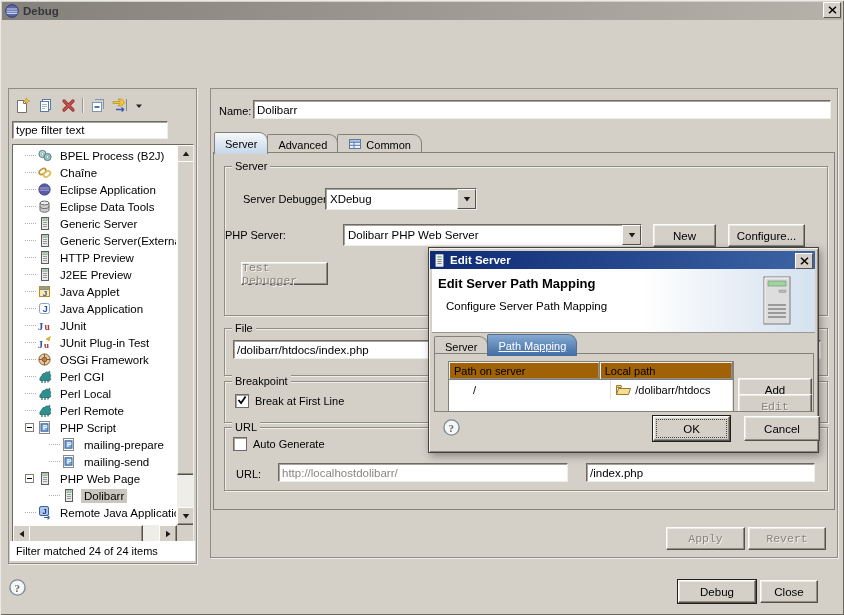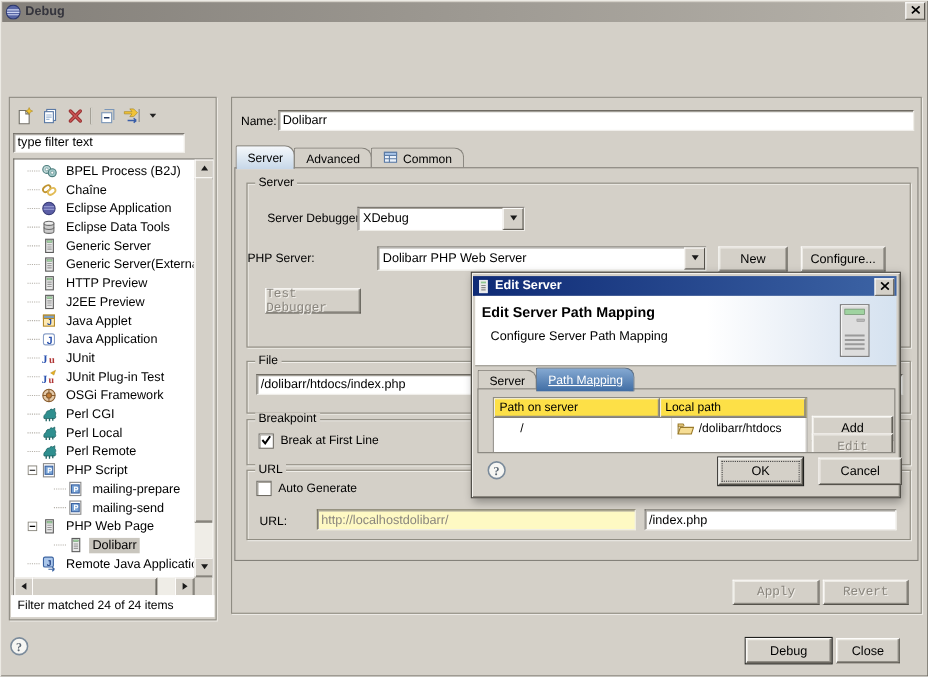--- a/index.html
+++ b/index.html
@@ -86,21 +86,21 @@
   .dlg-header{position:absolute;left:3px;top:21px;right:3px;height:63px;
     background:linear-gradient(90deg,#fff 55%,#e2eaf4 85%,#d5e2f0 100%);border-bottom:1px solid #9a978f;}
   .dlg-h1{position:absolute;left:6px;top:7px;font-weight:bold;font-size:13px;}
   .dlg-h2{position:absolute;left:14px;top:31px;font-size:11.5px;}
   .dlg-tower{position:absolute;right:18px;top:5px;}
   .dlg-tabs{position:absolute;left:5px;top:86px;}
   .dlg-content{position:absolute;left:5px;top:105px;width:378px;height:57px;border:1px solid #84817a;
     background:#d4d0c8;overflow:hidden;}
   .mtable{position:absolute;left:13px;top:7px;width:284px;background:#fff;border:1px solid #848179;}
   .mt-head{display:flex;}
-  .mt-hc{height:17px;background:#fde047;border-right:1px solid #848179;border-bottom:1px solid #848179;
+  .mt-hc{height:17px;background:#a16207;border-right:1px solid #848179;border-bottom:1px solid #848179;
     box-shadow:inset 1px 1px 0 #f0eee9, inset -1px -1px 0 #908d85;display:flex;align-items:center;padding-left:5px;}
   .mt-row{display:flex;background:#fff;}
   .mt-c{height:19px;display:flex;align-items:center;border-right:1px solid #e4e2dc;}
   .mt-filler{height:30px;background:#fff;border-right:1px solid #e4e2dc;}
   .dlg-footer{position:absolute;left:3px;top:162px;right:3px;height:36px;}
   
   .helpbtn{position:absolute;display:flex;}
 </style>
 </head>
 <body>
@@ -515,21 +515,21 @@
               </svg></span>
           </span>
         <span class="label" style="left:30px;top:13px;">Break at First Line</span>
       </div>
 
       <div class="group" style="left:10px;top:274px;width:602px;height:62px;">
         <span class="group-label">URL</span>
         <span class="checkbox" style="left:8px;top:9px;"></span>
         <span class="label" style="left:28px;top:10px;">Auto Generate</span>
         <span class="label" style="left:11px;top:40px;">URL:</span>
-        <input class="sunken" style="left: 63px; top: 35px; width: 282px; height: 15px; background: #fef9c3; color: rgb(138, 134, 126);" readonly="" value="http://localhostdolibarr/">
+        <input class="sunken" style="left: 53px; top: 35px; width: 282px; height: 15px; background: #ffffff; color: rgb(138, 134, 126);" readonly="" value="http://localhostdolibarr/">
         <input class="sunken" style="left: 361px; top: 35px; width: 221px; height: 15px;" readonly="" value="/index.php">
       </div>
     </div>
 
     <div class="btn disabled" style="left:455px;top:438px;width:77px;height:21px;">
         <span>Apply</span>
       </div>
     <div class="btn disabled" style="left:537px;top:438px;width:76px;height:21px;">
         <span>Revert</span>
       </div>

